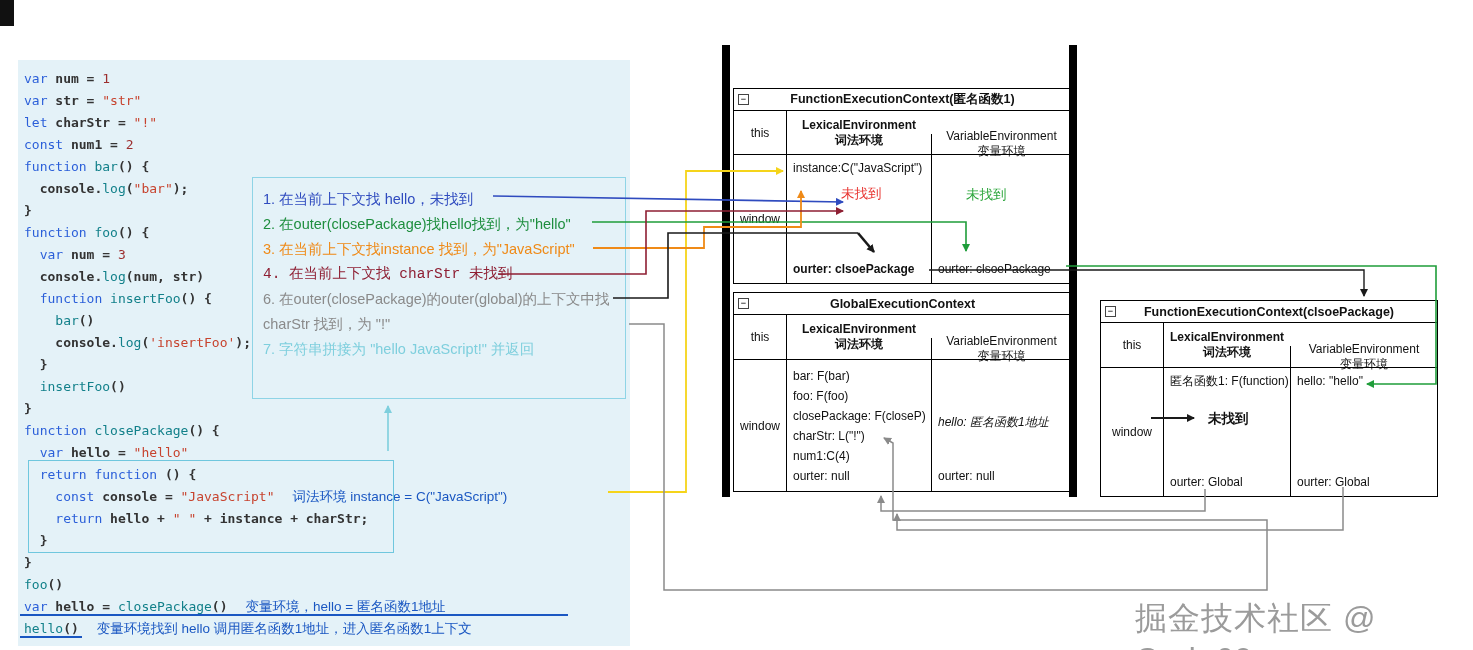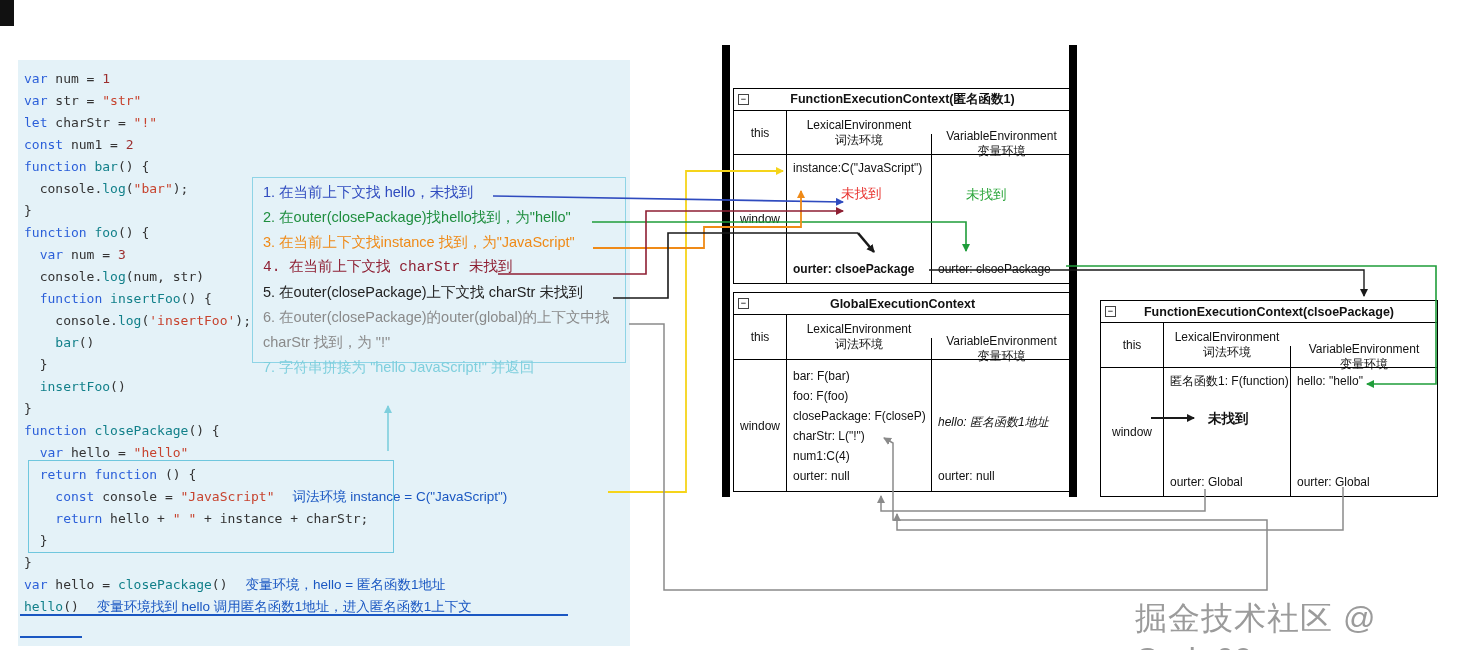--- a/index.html
+++ b/index.html
@@ -5,44 +5,44 @@
 *{margin:0;padding:0;box-sizing:border-box;}
 body{background:#fff;}
 #canvas{position:relative;width:1473px;height:650px;background:#fff;overflow:hidden;font-family:"Liberation Sans",sans-serif;}
 .corner{position:absolute;left:0;top:0;width:14px;height:26px;background:#111;}
 .code-block{position:absolute;left:18px;top:60px;width:612px;height:586px;background:#e4f2f8;padding:8px 0 0 6px;z-index:1;}
 .code-line{font-family:"DejaVu Sans Mono",monospace;font-size:13px;line-height:22px;white-space:pre;color:#333;}
 .c-k{color:#2b5fd9;}
 .c-f{color:#12808a;}
 .c-s{color:#c7432e;}
 .c-n{color:#9c2f2f;}
-.c-p{color:#333;}
+.c-p{color:#333;font-weight:bold;}
 .c-ann{font-family:"Liberation Sans",sans-serif;color:var(--annotation_blue);font-size:13.5px;margin-left:18px;}
 .inner-box{position:absolute;left:28px;top:460px;width:366px;height:93px;border:1px solid #6fc7de;z-index:3;}
-.steps-box{position:absolute;left:252px;top:177px;width:374px;height:186px;border:1px solid #8ed4e6;padding:2px 10px;z-index:3;}
+.steps-box{position:absolute;left:252px;top:177px;width:374px;height:222px;border:1px solid #8ed4e6;padding:9px 10px;z-index:3;}
 .step{font-size:14.5px;line-height:25px;}
 .underline{position:absolute;height:2px;background:var(--annotation_blue);z-index:4;}
 .u1{left:20px;top:614px;width:548px;}
 .u2{left:20px;top:636px;width:62px;}
 .stack-bar{position:absolute;top:45px;width:8px;height:452px;background:#000;z-index:7;}
 .stack-bar.left{left:722px;}
 .stack-bar.right{left:1069px;}
 .ctx{position:absolute;background:#fff;border:1px solid #000;display:flex;flex-direction:column;z-index:6;font-size:12px;color:#111;}
 #ctx1{left:733px;top:88px;width:339px;height:196px;}
 #ctx2{left:733px;top:292px;width:339px;height:200px;}
 #ctx3{left:1100px;top:300px;width:338px;height:197px;}
 .ctx-title{height:22px;border-bottom:1px solid #000;display:flex;align-items:center;justify-content:center;font-weight:bold;position:relative;font-size:12.5px;flex:none;}
 .collapse{position:absolute;left:4px;top:5px;width:11px;height:11px;border:1px solid #444;display:flex;align-items:center;justify-content:center;font-size:9px;line-height:9px;color:#444;}
 .ctx-body{display:grid;flex:1;}
 #ctx1 .ctx-body{grid-template-columns:52px 145px 1fr;grid-template-rows:43px 1fr;}
 #ctx2 .ctx-body{grid-template-columns:52px 145px 1fr;grid-template-rows:44px 1fr;}
 #ctx3 .ctx-body{grid-template-columns:62px 127px 1fr;grid-template-rows:44px 1fr;}
 .cell{min-width:0;}
 .this-cell{grid-column:1;grid-row:1;display:flex;align-items:center;justify-content:center;}
-.lex-head{grid-column:2;grid-row:1;}
+.lex-head{grid-column:2;grid-row:1;font-weight:bold;}
 .var-head{grid-column:3;grid-row:1;margin-top:23px;}
 .window-cell{grid-column:1;grid-row:2;display:flex;align-items:center;justify-content:center;border-top:1px solid #000;}
 .lex-body{grid-column:2;grid-row:2;}
 .var-body{grid-column:3;grid-row:2;}
 .env-head{border-left:1px solid #000;display:flex;flex-direction:column;align-items:center;justify-content:center;line-height:15px;text-align:center;}
 .env-body{border-left:1px solid #000;border-top:1px solid #000;display:flex;flex-direction:column;padding:6px;}
 .item{line-height:15px;white-space:nowrap;}
 #ctx2 .env-body .item{line-height:20px;}
 .c-red{color:var(--not_found_red);}
 .c-green{color:var(--found_green);}
@@ -73,44 +73,44 @@
         <div class="code-line"><span class="c-k">var</span><span class="c-p"> str = </span><span class="c-s">"str"</span></div>
         <div class="code-line"><span class="c-k">let</span><span class="c-p"> charStr = </span><span class="c-s">"!"</span></div>
         <div class="code-line"><span class="c-k">const</span><span class="c-p"> num1 = </span><span class="c-n">2</span></div>
         <div class="code-line"><span class="c-k">function</span><span class="c-p"> </span><span class="c-f">bar</span><span class="c-p">() {</span></div>
         <div class="code-line"><span class="c-p">  console.</span><span class="c-f">log</span><span class="c-p">(</span><span class="c-s">"bar"</span><span class="c-p">);</span></div>
         <div class="code-line"><span class="c-p">}</span></div>
         <div class="code-line"><span class="c-k">function</span><span class="c-p"> </span><span class="c-f">foo</span><span class="c-p">() {</span></div>
         <div class="code-line"><span class="c-p">  </span><span class="c-k">var</span><span class="c-p"> num = </span><span class="c-n">3</span></div>
         <div class="code-line"><span class="c-p">  console.</span><span class="c-f">log</span><span class="c-p">(num, str)</span></div>
         <div class="code-line"><span class="c-p">  </span><span class="c-k">function</span><span class="c-p"> </span><span class="c-f">insertFoo</span><span class="c-p">() {</span></div>
+        <div class="code-line"><span class="c-p">    </span><span class="c-f">bar</span><span class="c-p">()</span></div>
         <div class="code-line"><span class="c-p">    console.</span><span class="c-f">log</span><span class="c-p">(</span><span class="c-s">'insertFoo'</span><span class="c-p">);</span></div>
-        <div class="code-line"><span class="c-p">    </span><span class="c-f">bar</span><span class="c-p">()</span></div>
         <div class="code-line"><span class="c-p">  }</span></div>
         <div class="code-line"><span class="c-p">  </span><span class="c-f">insertFoo</span><span class="c-p">()</span></div>
         <div class="code-line"><span class="c-p">}</span></div>
         <div class="code-line"><span class="c-k">function</span><span class="c-p"> </span><span class="c-f">closePackage</span><span class="c-p">() {</span></div>
         <div class="code-line"><span class="c-p">  </span><span class="c-k">var</span><span class="c-p"> hello = </span><span class="c-s">"hello"</span></div>
         <div class="code-line"><span class="c-p">  </span><span class="c-k">return</span><span class="c-p"> </span><span class="c-k">function</span><span class="c-p"> () {</span></div>
         <div class="code-line"><span class="c-p">    </span><span class="c-k">const</span><span class="c-p"> console = </span><span class="c-s">"JavaScript"</span><span class="c-ann">词法环境 instance = C("JavaScript")</span></div>
         <div class="code-line"><span class="c-p">    </span><span class="c-k">return</span><span class="c-p"> hello + </span><span class="c-s">" "</span><span class="c-p"> + instance + charStr;</span></div>
         <div class="code-line"><span class="c-p">  }</span></div>
         <div class="code-line"><span class="c-p">}</span></div>
+        <div class="code-line"><span class="c-f">foo</span><span class="c-p">()</span></div>
         <div class="code-line"><span class="c-k">var</span><span class="c-p"> hello = </span><span class="c-f">closePackage</span><span class="c-p">()</span><span class="c-ann">变量环境，hello = 匿名函数1地址</span></div>
         <div class="code-line"><span class="c-f">hello</span><span class="c-p">()</span><span class="c-ann">变量环境找到 hello 调用匿名函数1地址，进入匿名函数1上下文</span></div>
       </div>
   </div>
 
   <div class="inner-box"></div>
   <div class="steps-box">
       <div class="step" style="color: rgb(47, 75, 191);">1. 在当前上下文找 hello，未找到</div>
       <div class="step" style="color: rgb(30, 142, 62);">2. 在outer(closePackage)找hello找到，为"hello"</div>
       <div class="step" style="color: rgb(239, 138, 23);">3. 在当前上下文找instance 找到，为"JavaScript"</div>
       <div class="step" style="color: rgb(142, 31, 51); font-family: Liberation Mono, monospace;">4. 在当前上下文找 charStr 未找到</div>
-      <div class="step" style="color: rgb(34, 34, 34);">5. 在outer(closePackage)上下文找 charStr 未找到</div>
       <div class="step" style="color: rgb(138, 138, 138);">6. 在outer(closePackage)的outer(global)的上下文中找charStr 找到，为 "!"</div>
       <div class="step" style="color: rgb(126, 207, 221);">7. 字符串拼接为 "hello JavaScript!" 并返回</div>
     </div>
 
   <div class="underline u1"></div>
   <div class="underline u2"></div>
 
   <div class="stack-bar left"></div>
   <div class="stack-bar right"></div>
 

